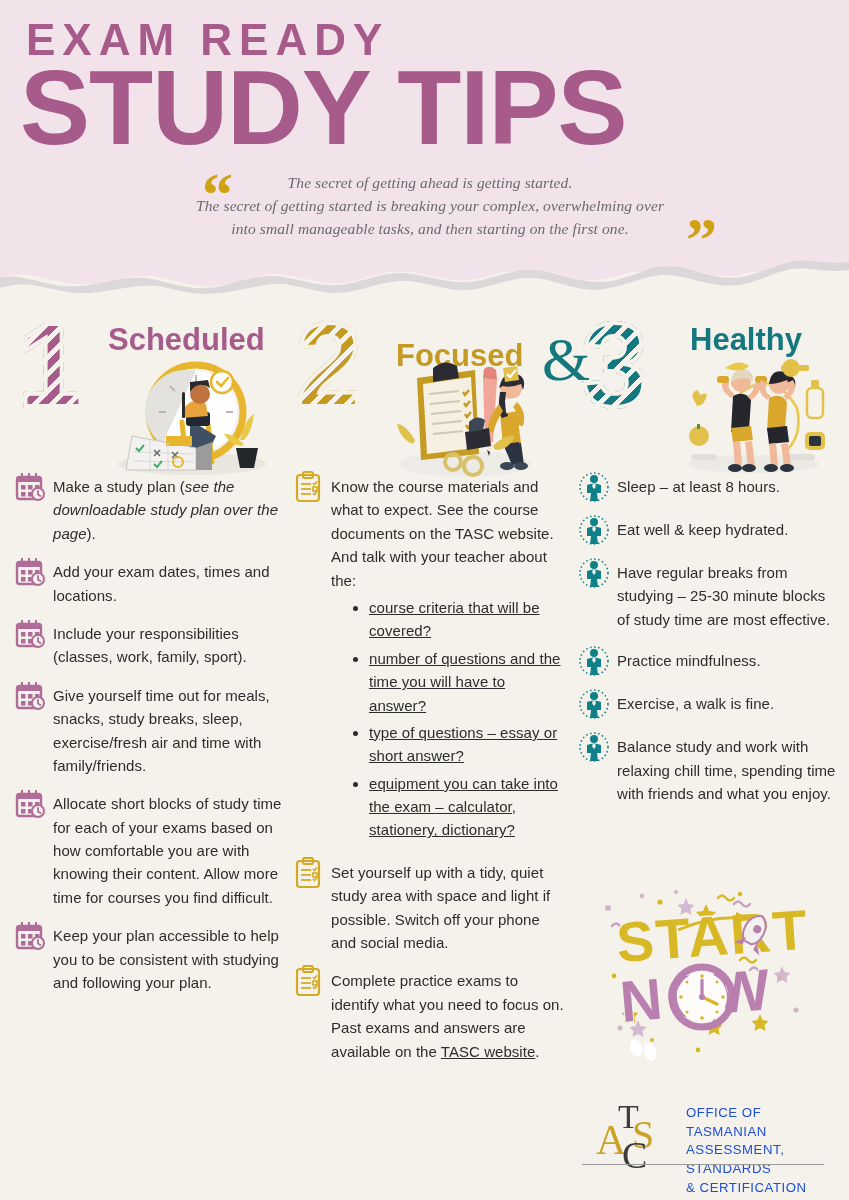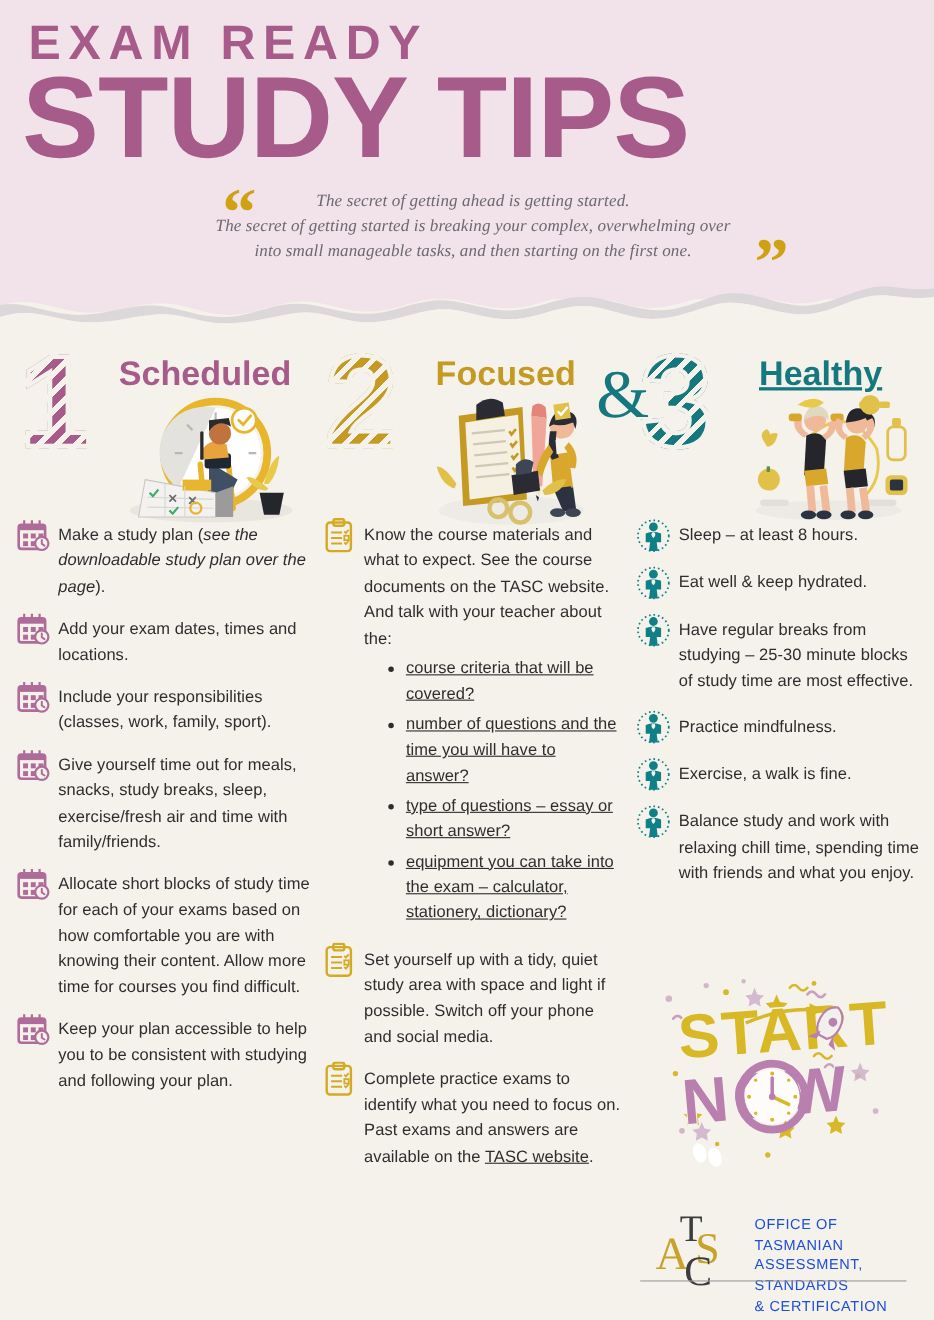--- a/index.html
+++ b/index.html
@@ -84,22 +84,22 @@
   }
   .num1 span{background-image:repeating-linear-gradient(135deg,#a75b8b 0 7px,#f5f2ec 7px 12px);}
   .num2 span{background-image:repeating-linear-gradient(135deg,#c49a22 0 7px,#f5f2ec 7px 12px);}
   .num3 span{background-image:repeating-linear-gradient(135deg,#14787e 0 7px,#f5f2ec 7px 12px);}
 
   .colword{
     position:absolute;top:24px;
     font-size:31px;font-weight:bold;line-height:1;
   }
   .w1{left:94px;color:#a75b8b;}
-  .w2{left:104px;color:#c49a22;}
-  .w3{left:112px;color:#14787e;text-decoration:underline;}
+  .w2{left:104px;color:#c49a22;margin-top:16px;}
+  .w3{left:112px;color:#14787e;}
 
   .amp{
     position:absolute;left:-36px;top:28px;
     font-family:"Liberation Serif", serif;
     font-size:62px;color:#14787e;line-height:1;font-weight:normal;
   }
 
   
   .illus{position:absolute;}
   .ill1{left:90px;top:52px;width:170px;height:125px;}

